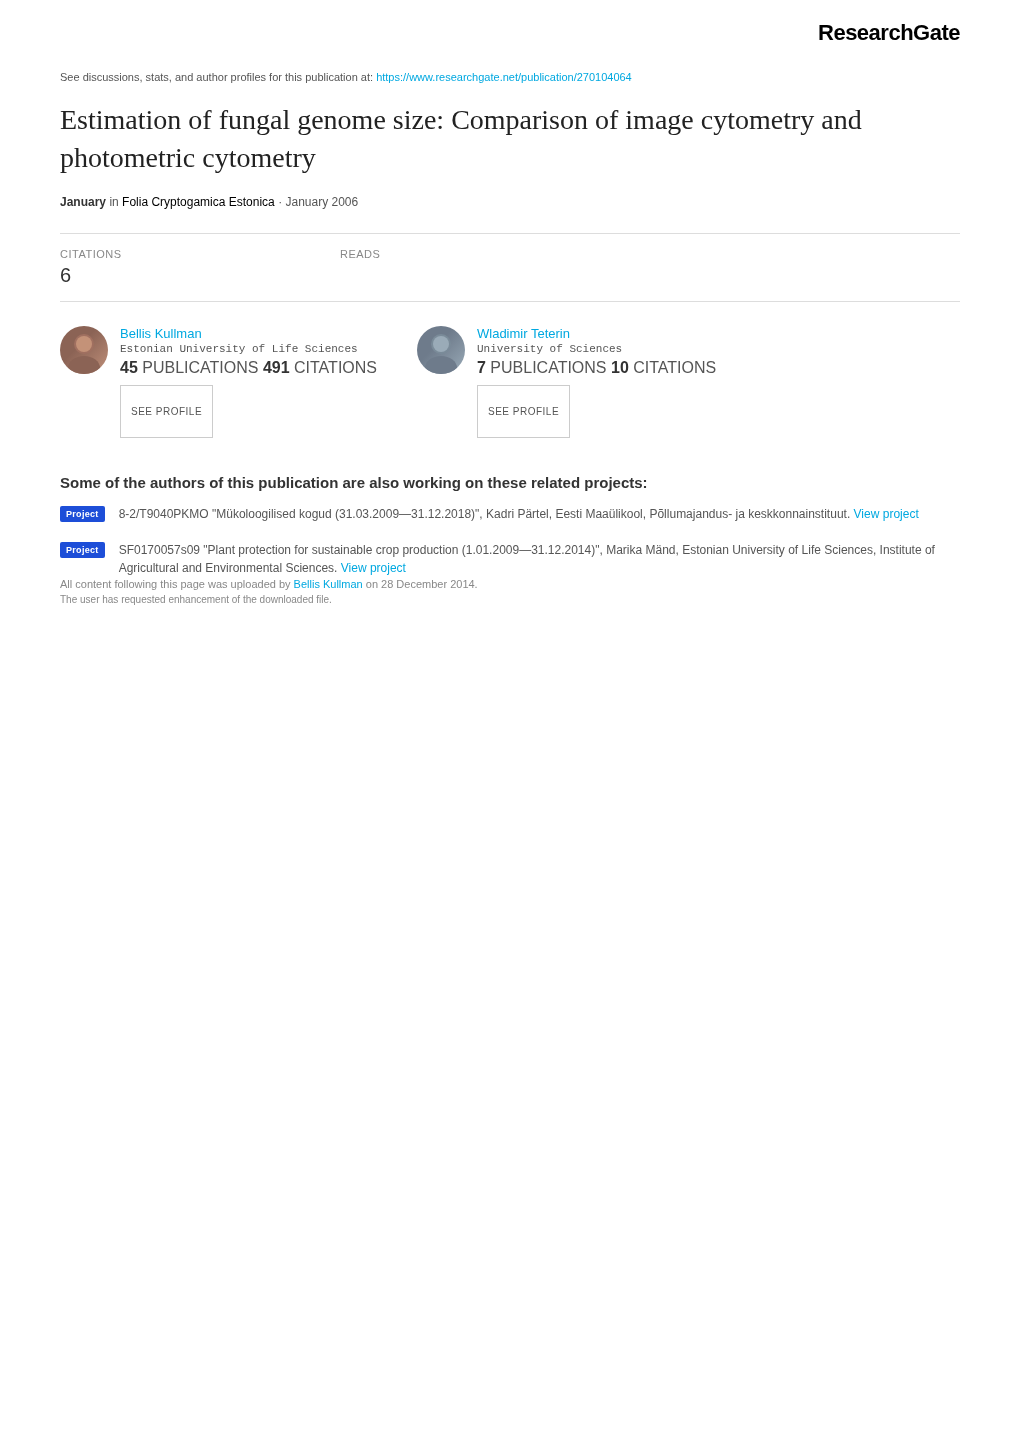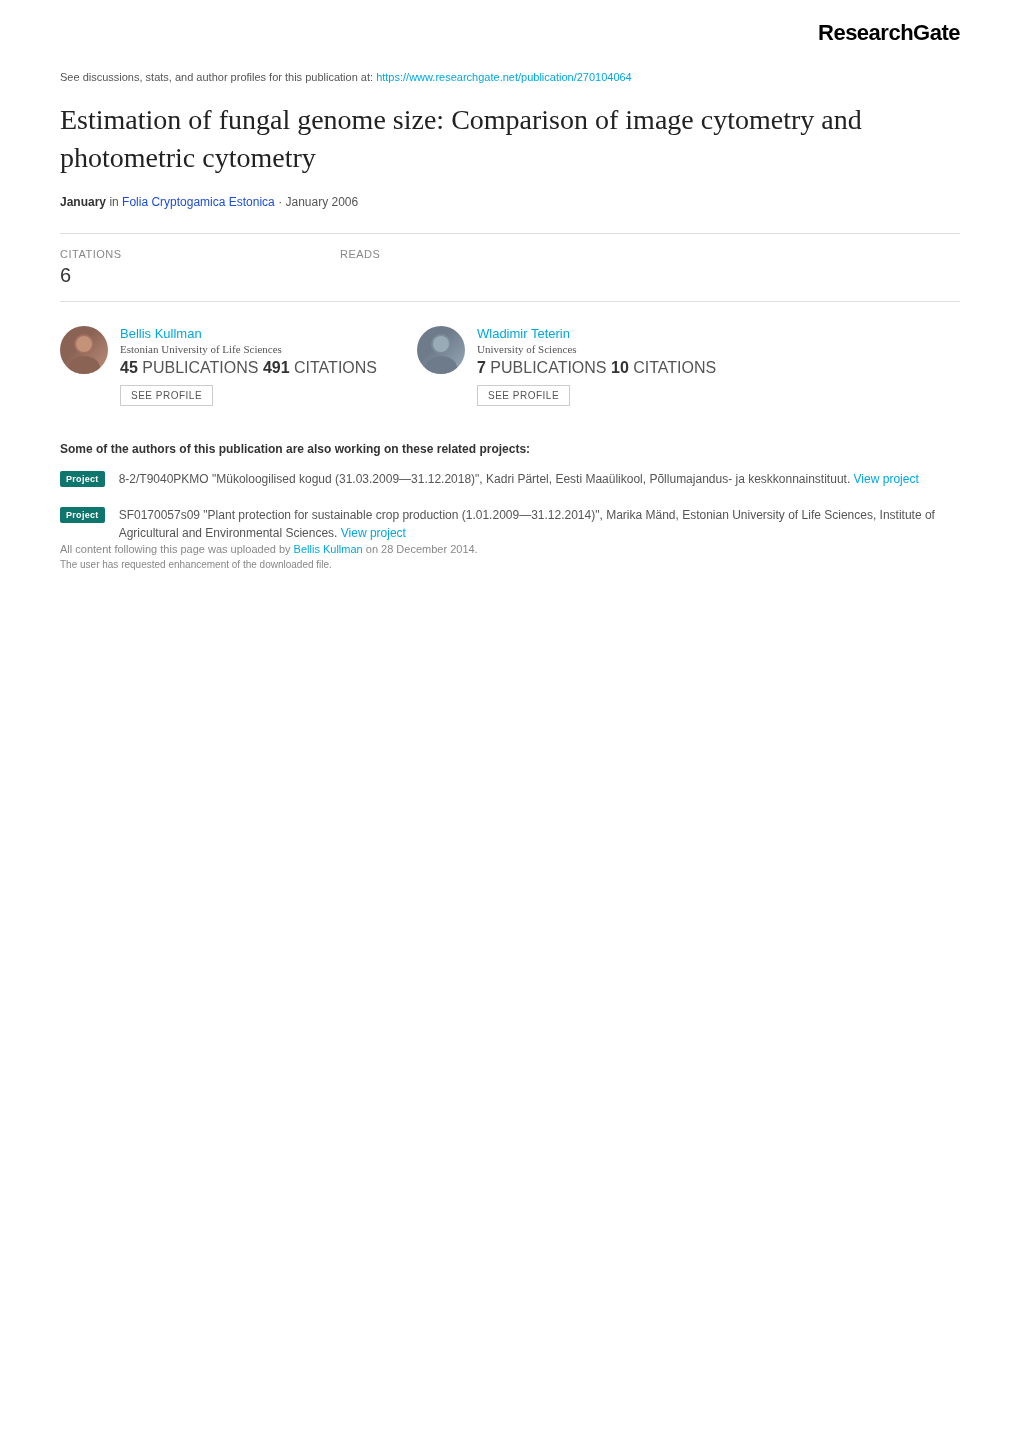--- a/index.html
+++ b/index.html
@@ -58,21 +58,21 @@
       color: #555;
       margin-bottom: 24px;
     }
 
     .article-meta strong {
       font-weight: bold;
       color: #333;
     }
 
     .article-meta .journal-name {
-      color: #1d4ed8;
+      color: #000000;
       text-decoration: none;
     }
 
     .stats-row {
       display: flex;
       border-top: 1px solid #ddd;
       border-bottom: 1px solid #ddd;
       padding: 14px 0;
       margin-bottom: 24px;
       font-family: Arial, sans-serif;
@@ -154,73 +154,73 @@
     .author-name {
       font-family: Arial, sans-serif;
       font-size: 13px;
       color: #00a8e0;
       text-decoration: none;
       font-weight: 500;
       margin-bottom: 2px;
     }
 
     .author-affiliation {
-      font-family: Liberation Serif, serif;
+      font-family: Liberation Mono, monospace;
       font-size: 11px;
       color: #555;
       margin-bottom: 4px;
     }
 
     .author-stats {
       font-family: Arial, sans-serif;
       font-size: 16px;
       color: #555;
       margin-bottom: 8px;
     }
 
     .author-stats strong {
       font-weight: bold;
       color: #333;
     }
 
     .see-profile-btn {
       display: inline-block;
       border: 1px solid #ccc;
-      padding: 4px 10px;
+      padding: 20px 10px;
       font-family: Arial, sans-serif;
       font-size: 10px;
       color: #555;
       text-transform: uppercase;
       letter-spacing: 0.5px;
       cursor: pointer;
       background: #fff;
       width: fit-content;
     }
 
     .related-projects-section {
       margin-bottom: 28px;
     }
 
     .related-projects-title {
       font-family: Arial, sans-serif;
-      font-size: 12px;
+      font-size: 15px;
       font-weight: bold;
       color: #333;
       margin-bottom: 14px;
     }
 
     .project-item {
       display: flex;
       align-items: flex-start;
       gap: 14px;
       margin-bottom: 18px;
     }
 
     .project-badge {
-      background: #0f766e;
+      background: #1d4ed8;
       color: #fff;
       font-family: Arial, sans-serif;
       font-size: 9px;
       font-weight: bold;
       padding: 3px 6px;
       border-radius: 2px;
       flex-shrink: 0;
       margin-top: 1px;
       letter-spacing: 0.3px;
     }

